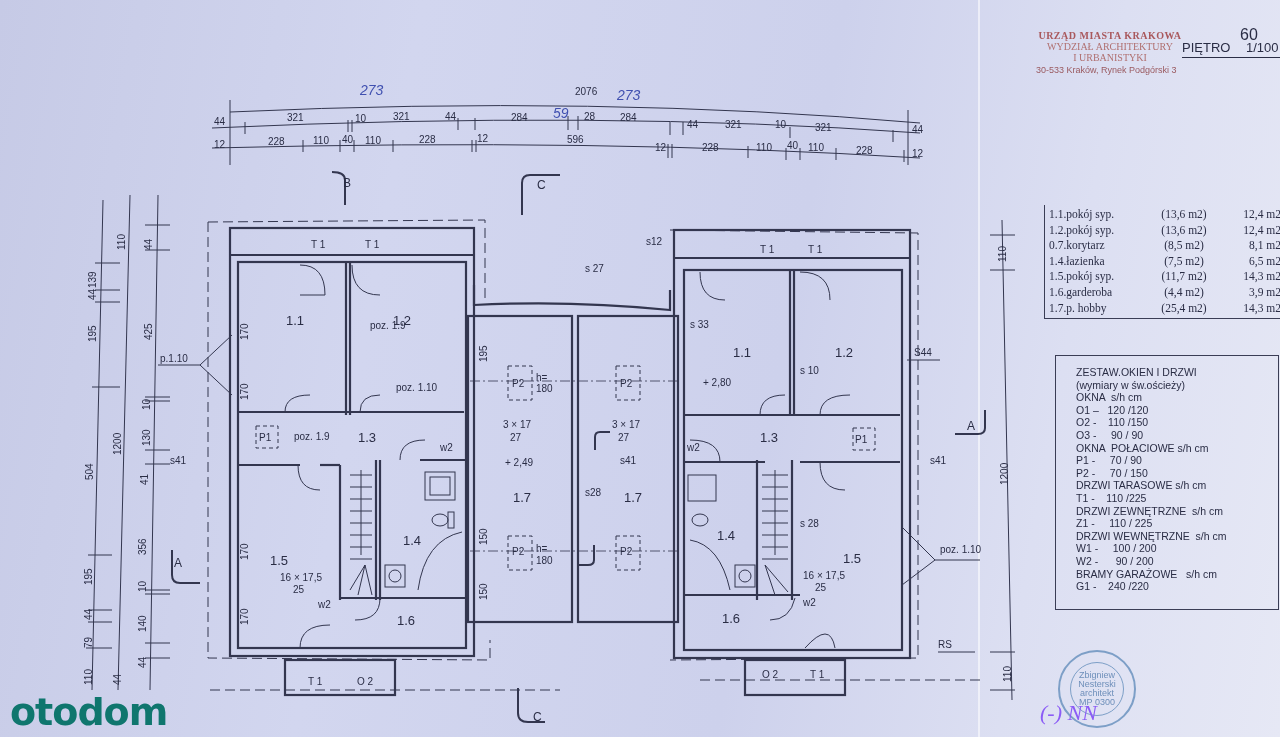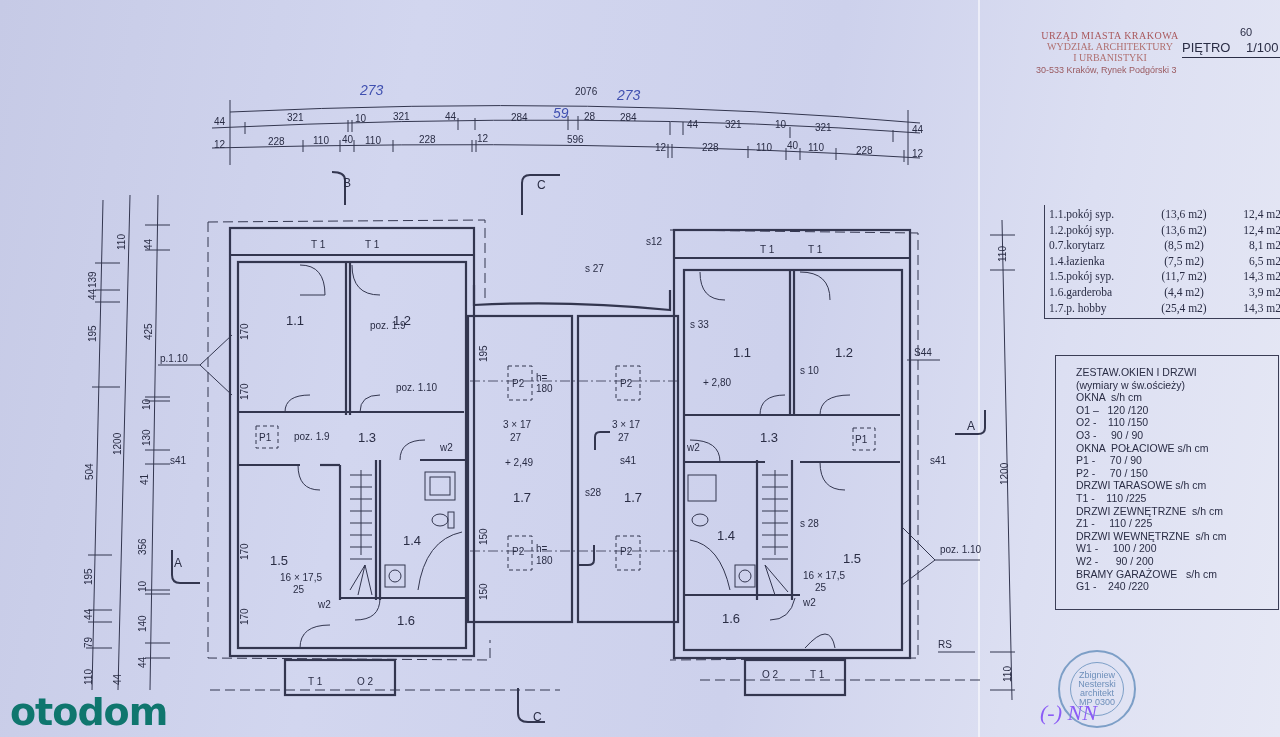--- a/index.html
+++ b/index.html
@@ -2,24 +2,24 @@
 <html><head>
 <meta charset="utf-8">
 <style>
   html,body{margin:0;padding:0;}
   body{width:1280px;height:737px;overflow:hidden;position:relative;
        background:linear-gradient(100deg,#c6cae6 0%,#d2d6ef 30%,#cdd1ec 60%,#dcdff2 80%,#e6e8f5 100%);
        font-family:"Liberation Sans",sans-serif;color:#2a2d45;}
   .fold{position:absolute;left:978px;top:0;width:2px;height:737px;background:rgba(255,255,255,0.55);}
   svg.plan{position:absolute;left:0;top:0;}
   .stamp-office{position:absolute;left:1030px;top:30px;width:160px;line-height:11px;font-family:"Liberation Serif",serif;font-size:10px;color:#b07070;text-align:center;}
-  .stamp-office .l1{font-weight:normal;color:#a9585c;letter-spacing:0.5px;}
+  .stamp-office .l1{font-weight:bold;color:#a9585c;letter-spacing:0.5px;}
   .stamp-office .addr{font-family:"Liberation Sans",sans-serif;font-size:9px;color:#9a5a60;text-align:left;margin-left:6px;margin-top:2px;}
   .floor-title{position:absolute;left:1182px;top:26px;font-size:13px;color:#2a2d45;}
-  .floor-title .num{position:absolute;left:58px;top:0;font-size:11px;}
+  .floor-title .num{position:absolute;left:58px;top:0;font-size:16px;}
   .floor-title .row{position:absolute;left:0;top:14px;white-space:nowrap;font-size:13px;border-bottom:1px solid #2a2d45;padding-bottom:2px;width:100px;}
   .floor-title .row span{margin-right:12px;}
   .room-table{position:absolute;left:1044px;top:205px;width:232px;border:1px solid #3a3d55;border-top:none;font-family:"Liberation Serif",serif;font-size:11.5px;line-height:15.6px;padding:2px 2px 2px 4px;}
   .room-table .r{display:flex;font-family:Liberation Serif, serif;}
   .room-table .n{width:96px;white-space:nowrap;}
   .room-table .g{width:78px;text-align:center;}
   .room-table .s{flex:1;text-align:right;}
   .legend-box{position:absolute;left:1055px;top:355px;width:224px;height:255px;border:1px solid #3a3d55;font-size:10.5px;line-height:12.6px;padding:10px 0 12px 20px;box-sizing:border-box;}
   .legend-box .it{white-space:pre;}
   .seal{position:absolute;left:1058px;top:650px;width:78px;height:78px;border-radius:50%;border:2px solid #7d9fc7;box-sizing:border-box;color:#6e8fba;font-size:9px;text-align:center;line-height:9px;}

